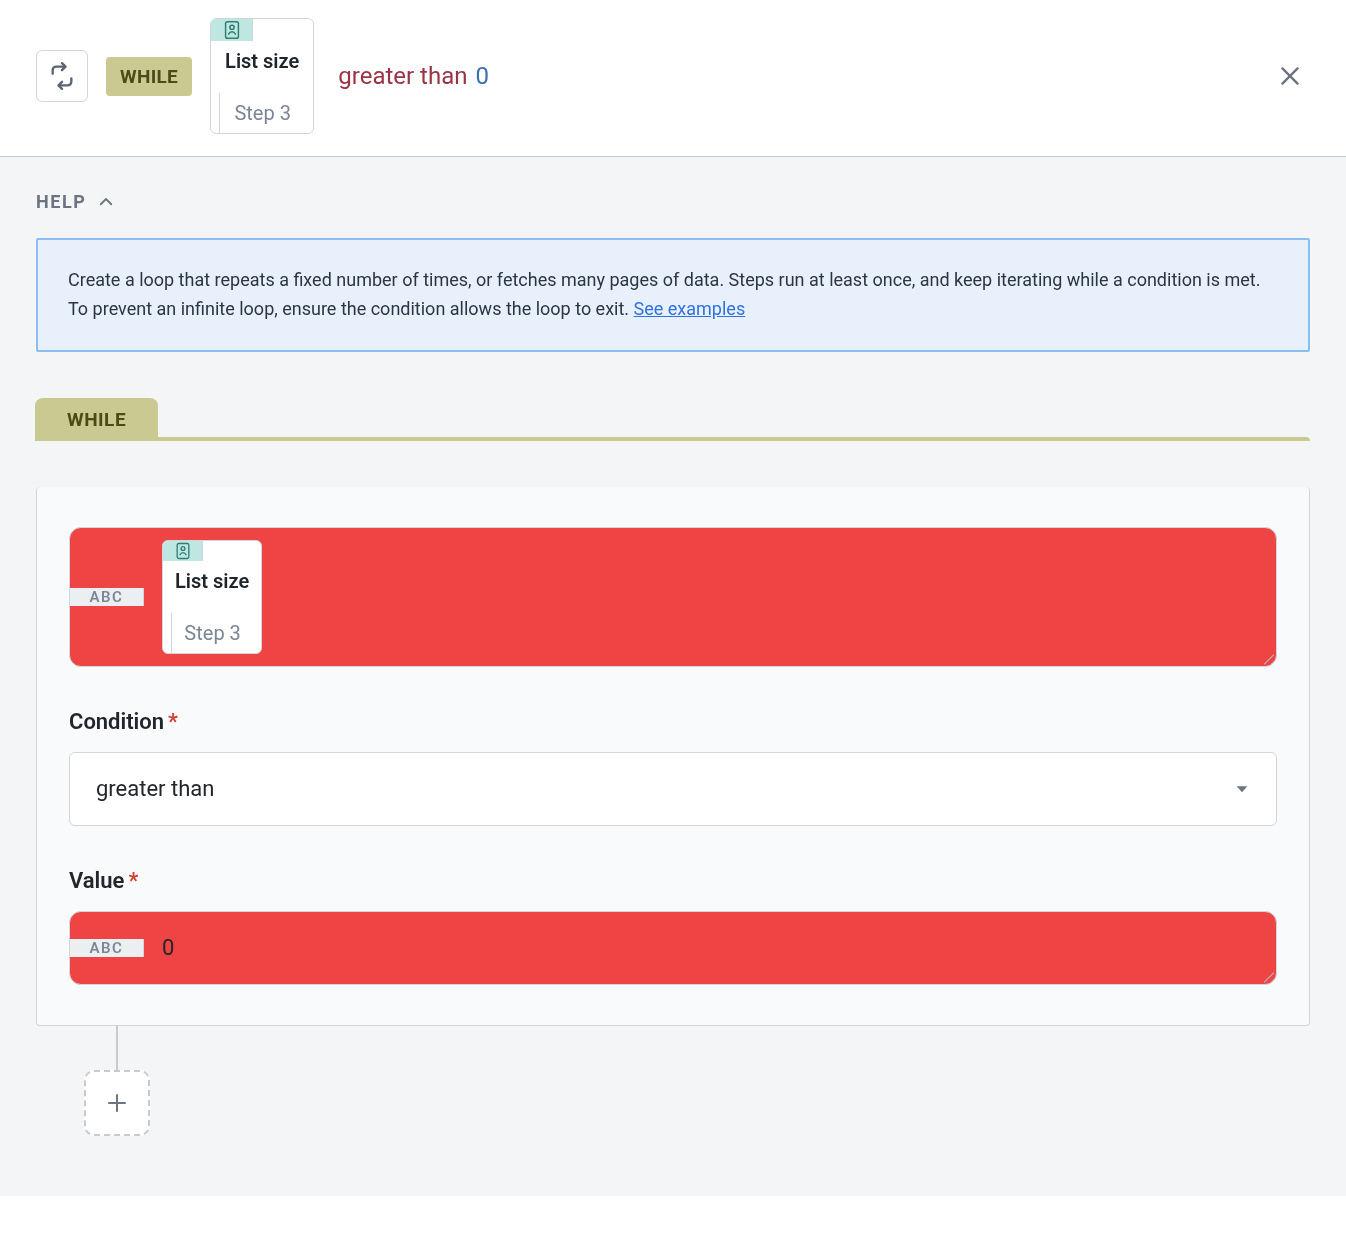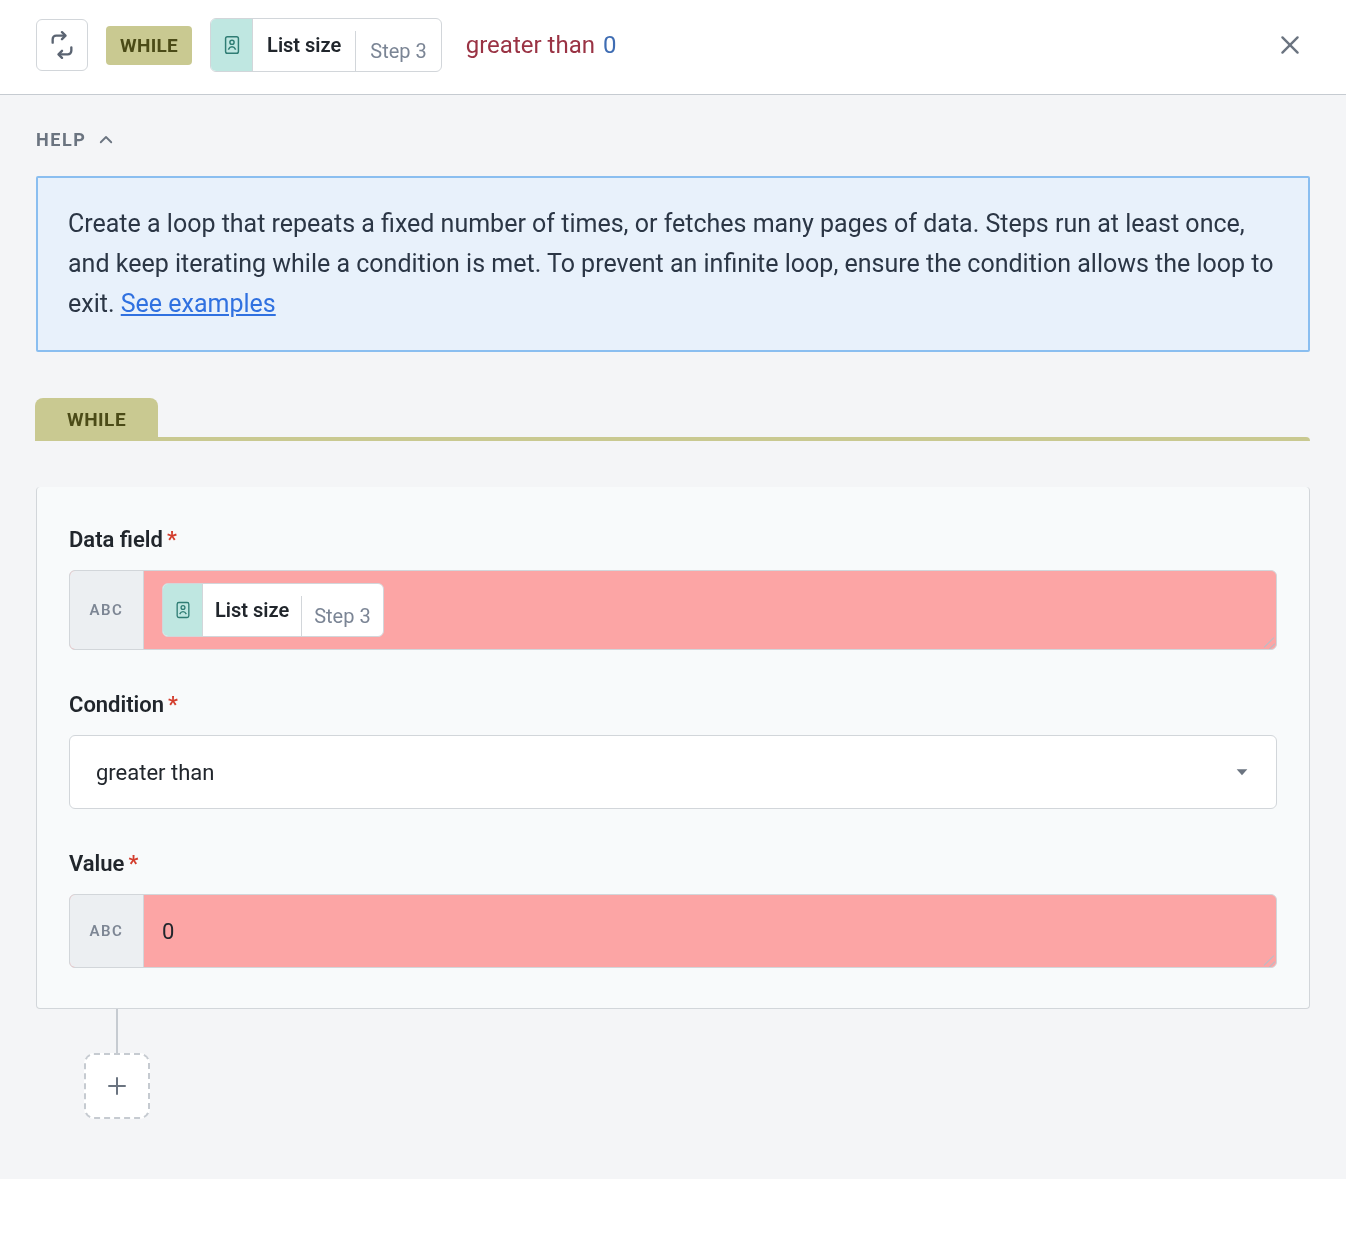--- a/index.html
+++ b/index.html
@@ -43,55 +43,55 @@
   .while-badge{
     background:var(--olive);
     color:var(--olive-text);
     font-weight:700;
     padding:8px 14px;
     border-radius:4px;
     font-size:19px;
     letter-spacing:0.3px;
   }
   .pill{
-    display:inline-flex;align-items:center;border:1px solid var(--gray-border);border-radius:6px;overflow:hidden;background:#fff;
+    display:inline-flex;align-items:center;border:1px solid var(--gray-border);border-radius:6px;overflow:hidden;background:#fff;flex-direction:column;
   }
   .pill-icon{width:42px;align-self:stretch;display:flex;align-items:center;justify-content:center;background:var(--teal);border-right:1px solid var(--gray-border);}
   .pill-main{padding:8px 14px;font-weight:600;color:#21262c;}
   .pill-step{padding:8px 14px 8px 14px;color:var(--muted);border-left:1px solid var(--gray-border);margin-top:12px;}
   .summary{font-size:24px;display:flex;gap:8px;align-items:baseline;margin-left:6px;}
   .summary .op{color:var(--maroon);}
   .summary .num{color:var(--blue-num);}
   .close-btn{margin-left:auto;width:40px;height:40px;display:flex;align-items:center;justify-content:center;border:none;background:transparent;cursor:pointer;color:#6b7480;}
   .close-btn svg{stroke:currentColor;}
 
   
   .body-area{background:var(--panel-bg);padding:34px 36px 60px 36px;}
   .help-hdr{display:flex;align-items:center;gap:10px;cursor:pointer;user-select:none;margin-bottom:26px;}
   .help-hdr span{color:#6b7480;font-weight:700;letter-spacing:1.6px;font-size:18px;}
   .help-hdr svg{stroke:#6b7480;}
   .help-box{
     border:2px solid var(--blue-border);background:var(--blue-bg);
-    padding:26px 30px;border-radius:2px;font-size:25px;line-height:1.6;color:#2b3645;
+    padding:26px 30px;border-radius:2px;font-size:18px;line-height:1.6;color:#2b3645;
   }
   .help-box a{color:var(--link);text-decoration:underline;}
 
   
   .panel{margin-top:46px;border:1px solid var(--gray-border);border-radius:4px;background:#f8fafb;border-top:none;}
   .tabrow{display:flex;align-items:flex-end;}
   .tab{background:var(--olive);color:var(--olive-text);font-weight:700;padding:10px 32px;border-top-left-radius:8px;border-top-right-radius:8px;font-size:19px;letter-spacing:0.5px;margin-left:-1px;}
   .tab-rest{flex:1;height:4px;background:var(--olive);align-self:flex-end;border-top-right-radius:4px;}
   .panel-body{padding:40px 32px 40px 32px;}
 
   .field{margin-bottom:42px;}
   .field:last-child{margin-bottom:0;}
   .field-label{font-size:22px;font-weight:600;color:#21262c;margin-bottom:18px;}
   .req{color:var(--red);margin-left:4px;}
 
-  .input-row{display:flex;border:1px solid var(--gray-border);border-radius:6px;background:#fca5a5;overflow:hidden;min-height:74px;position:relative;}
+  .input-row{display:flex;border:1px solid var(--gray-border);border-radius:12px;background:#ef4444;overflow:hidden;min-height:74px;position:relative;align-items:center;}
   .input-prefix{width:74px;display:flex;align-items:center;justify-content:center;background:#eceff2;border-right:1px solid var(--gray-border);color:#7d8694;font-weight:600;font-size:15px;letter-spacing:1.5px;}
   .input-content{flex:1;display:flex;align-items:center;padding:12px 18px;font-size:22px;color:#21262c;}
   .resize-notch{position:absolute;right:2px;bottom:2px;width:14px;height:14px;pointer-events:none;}
   .resize-notch::before,.resize-notch::after{content:"";position:absolute;background:#b7bdc6;height:1px;transform:rotate(-45deg);}
   .resize-notch::before{width:14px;right:-2px;bottom:4px;}
   .resize-notch::after{width:8px;right:-2px;bottom:0px;}
 
   .select-row{border:1px solid var(--gray-border);border-radius:6px;background:#fff;display:flex;align-items:center;justify-content:space-between;padding:22px 26px;min-height:74px;cursor:pointer;}
   .select-row span{font-size:22px;color:#21262c;}
   .select-row svg{fill:#6b7480;}
@@ -157,23 +157,20 @@
 
   <div style="margin-top:46px;">
     <div class="tabrow">
       <div class="tab">WHILE</div>
       <div class="tab-rest"></div>
     </div>
     <div class="panel">
       <div class="panel-body">
 
         <div class="field">
-          <div class="field-label">
-            <span>Data field</span><span class="req">*</span>
-          </div>
           <div class="input-row">
             <div class="input-prefix">ABC</div>
             <div class="input-content">
               <div class="pill small">
                 <div class="pill-icon">
                   <svg width="20" height="20" viewBox="0 0 24 24" fill="none" stroke="#2f7d74" stroke-width="1.6">
                     <rect x="5" y="3" width="14" height="18" rx="2"></rect>
                     <circle cx="12" cy="9" r="2.3"></circle>
                     <path d="M8 17c1-2 2.5-3 4-3s3 1 4 3"></path>
                   </svg>

